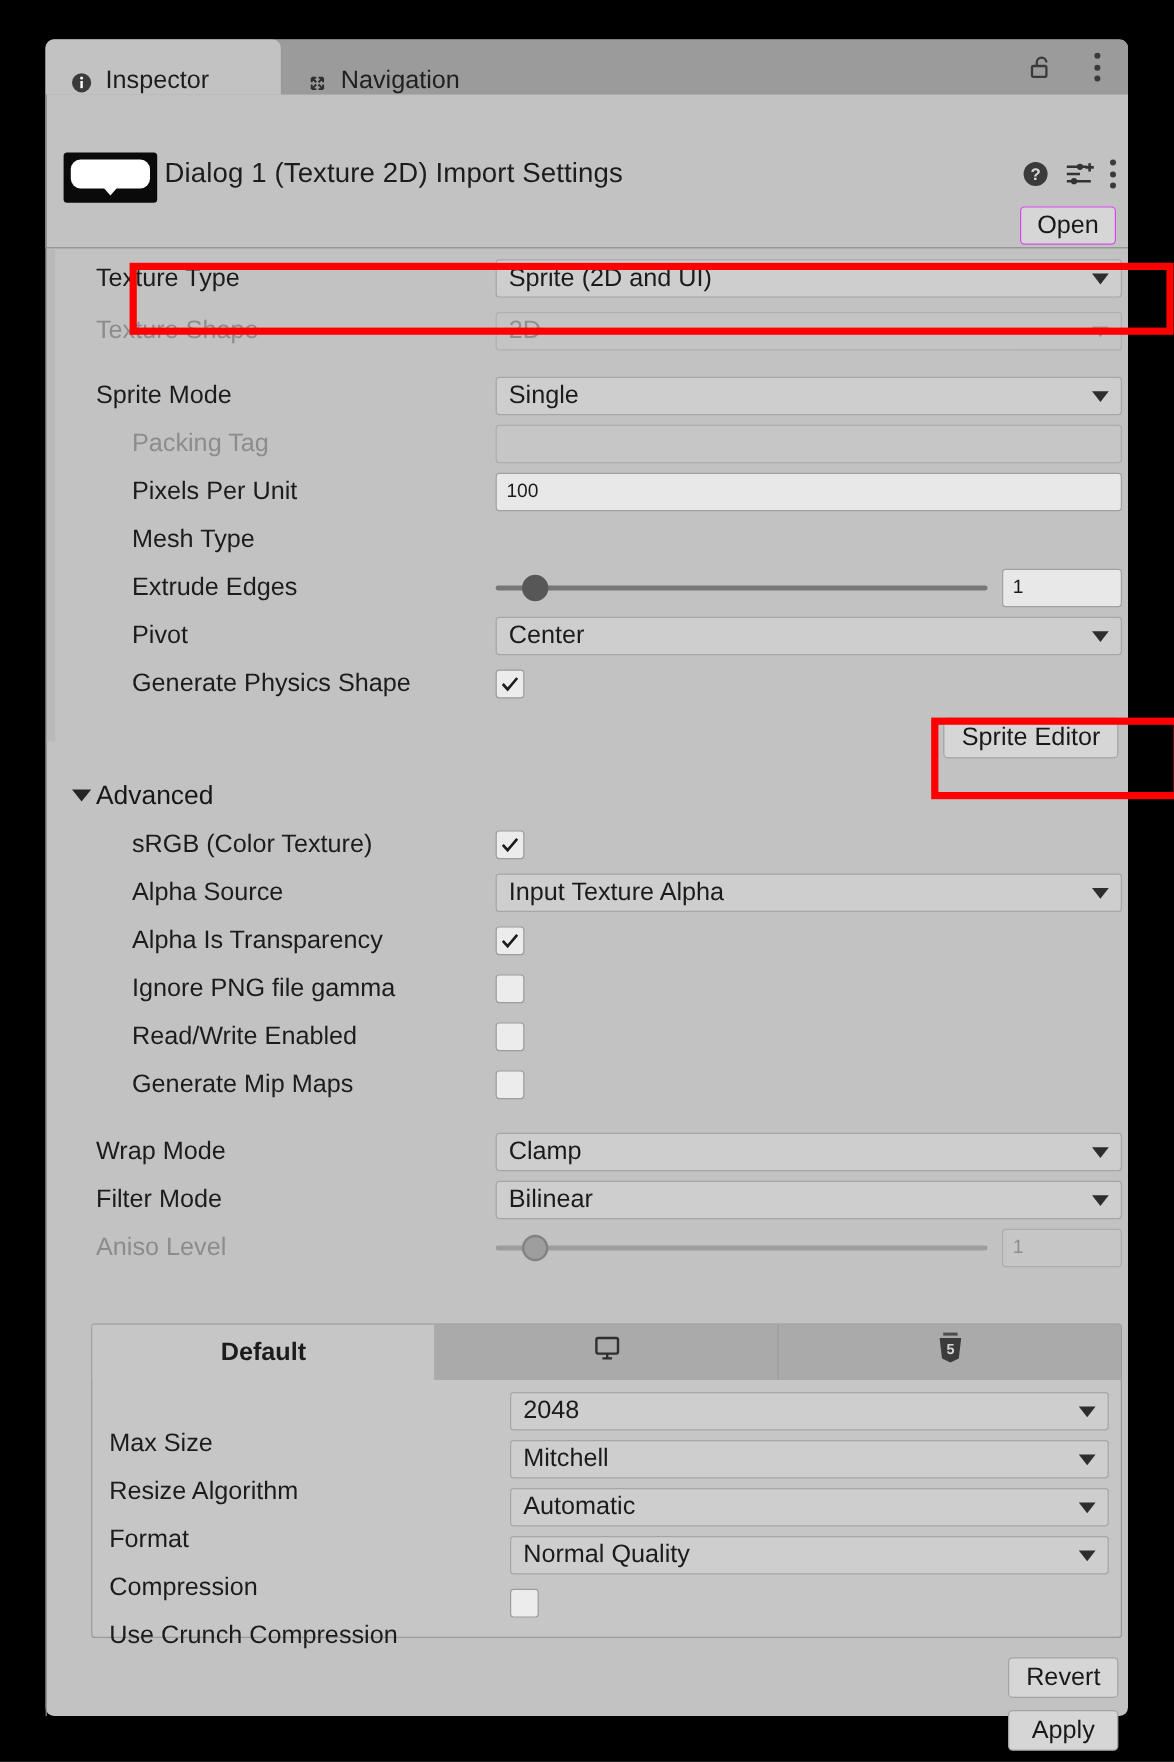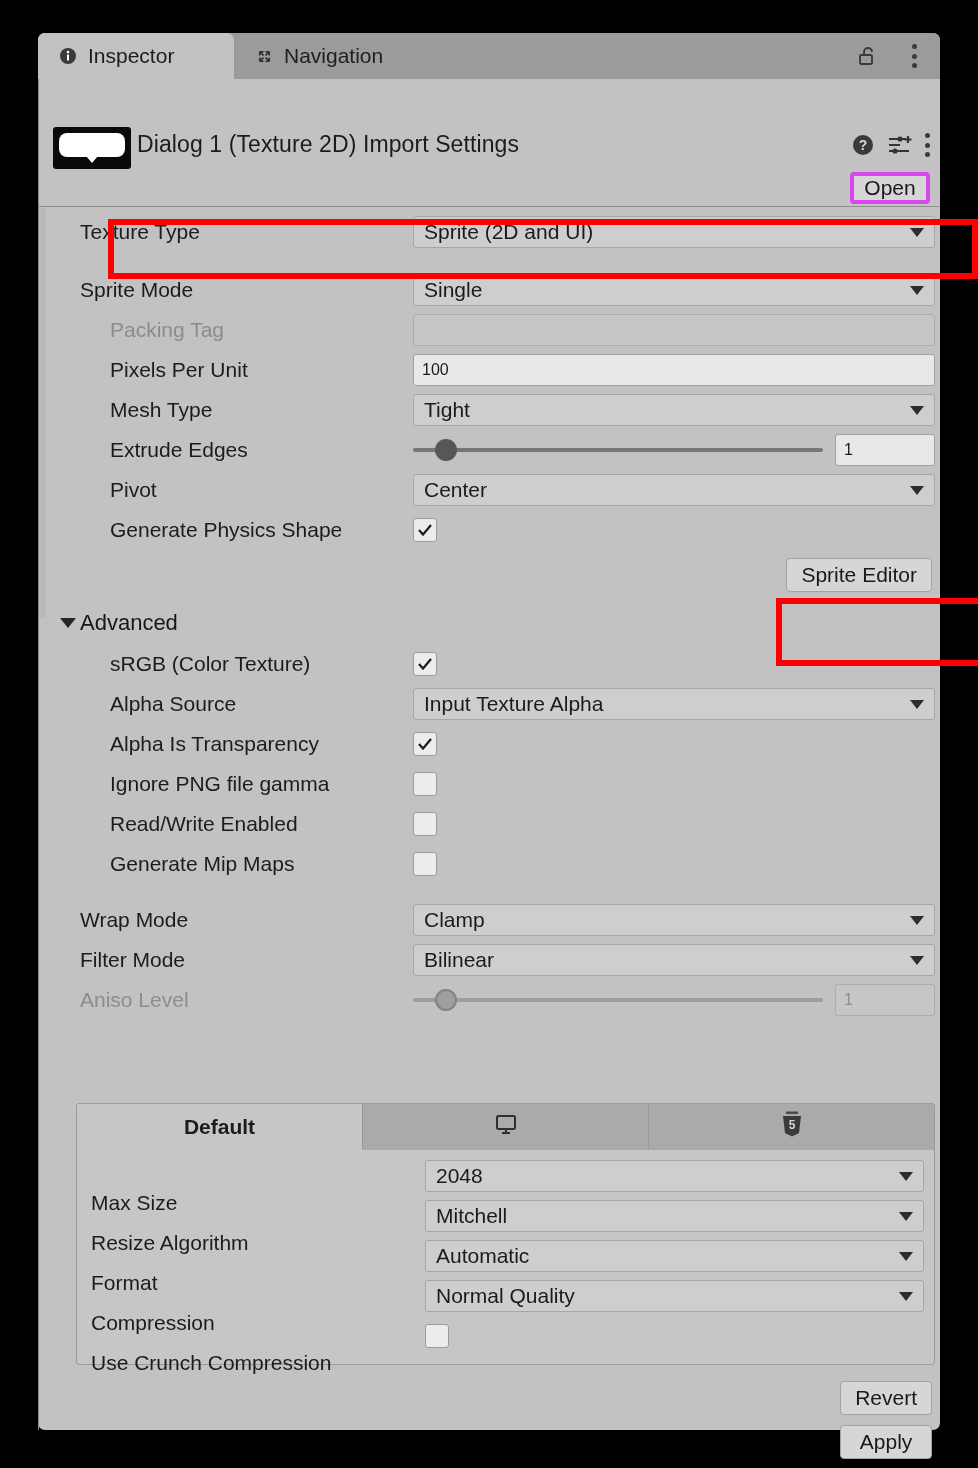--- a/index.html
+++ b/index.html
@@ -22,21 +22,21 @@
   
   #tabstrip {
     position: absolute; left: 0; top: 0;
     width: 100%; height: 46px;
     background: #9b9b9b;
     border-top-left-radius: 7px;
     border-top-right-radius: 7px;
   }
   .wtab {
     position: absolute; top: 0; height: 46px;
-    display: flex; align-items: center;
+    display: flex; align-items: flex-end;
     gap: 10px; padding: 0 11px 0 20px;
     font-size: 21px; color: #1d1d1d;
   }
   .wtab.active {
     background: #c2c2c2;
     border-top-left-radius: 7px;
     border-top-right-radius: 7px;
   }
   #tab-inspector { left: 0; width: 196px; }
   #tab-navigation { left: 196px; width: 200px; color:#202020; }
@@ -77,21 +77,21 @@
     position: absolute; left: 99px; top: 52px;
     font-size: 23px; color: #1c1c1c; letter-spacing: .1px;
   }
   #help-icon  { position: absolute; left: 813px; top: 54px; width: 24px; height: 24px; }
   #preset-icon{ position: absolute; left: 849px; top: 55px; width: 27px; height: 22px; }
   #asset-menu-icon { position: absolute; left: 887px; top: 54px; width: 6px; height: 24px; }
   #open-button {
     position: absolute; left: 812px; top: 93px;
     width: 80px; height: 32px;
     background: #d6d6d6;
-    border: 4px solid #d946ef; border-radius: 4px;
+    border: 1px solid #d946ef; border-radius: 4px;
     font-size: 21px; color: #191919;
     display: flex; align-items: center; justify-content: center; text-align: center;
   }
 
   
   #body { position: absolute; left: 0; top: 175px; width: 100%; bottom: 0; }
 
   .row { position: relative; height: 40px; }
   .lbl {
     position: absolute; left: 42px; top: 50%;
@@ -289,20 +289,29 @@
     <div class="row" style="height:48px">
       <span class="lbl">Texture Type</span>
       <div class="ctl">
         <div class="dropdown">
           <span class="val">Sprite (2D and UI)</span>
           <span class="caret"></span>
         </div>
       </div>
     </div>
 
+    <div class="row">
+      <span class="lbl dim">Texture Shape</span>
+      <div class="ctl">
+        <div class="dropdown dim">
+          <span class="val">2D</span>
+          <span class="caret"></span>
+        </div>
+      </div>
+    </div>
 
     <div style="height:14px"></div>
 
     <div class="row">
       <span class="lbl">Sprite Mode</span>
       <div class="ctl">
         <div class="dropdown">
           <span class="val">Single</span>
           <span class="caret"></span>
         </div>
@@ -318,26 +327,20 @@
 
     <div class="row">
       <span class="lbl indent">Pixels Per Unit</span>
       <div class="ctl">
         <div class="textfield">100</div>
       </div>
     </div>
 
     <div class="row">
       <span class="lbl indent">Mesh Type</span>
-      <div class="ctl">
-        <div class="dropdown">
-          <span class="val">Tight</span>
-          <span class="caret"></span>
-        </div>
-      </div>
     </div>
 
     <div class="row">
       <span class="lbl indent">Extrude Edges</span>
       <div class="slider-wrap">
         <div class="track">
           <div class="bar"></div>
           <div class="knob"></div>
         </div>
         <div class="textfield slider-num">1</div>

